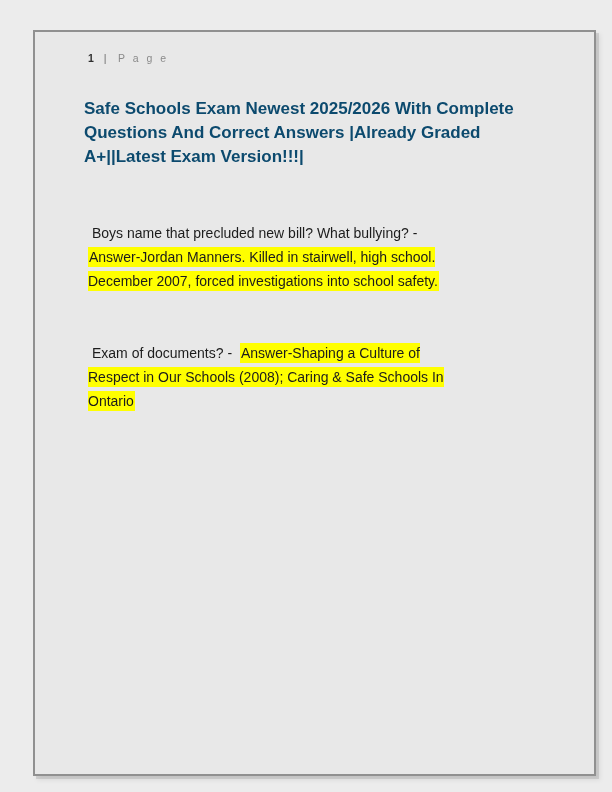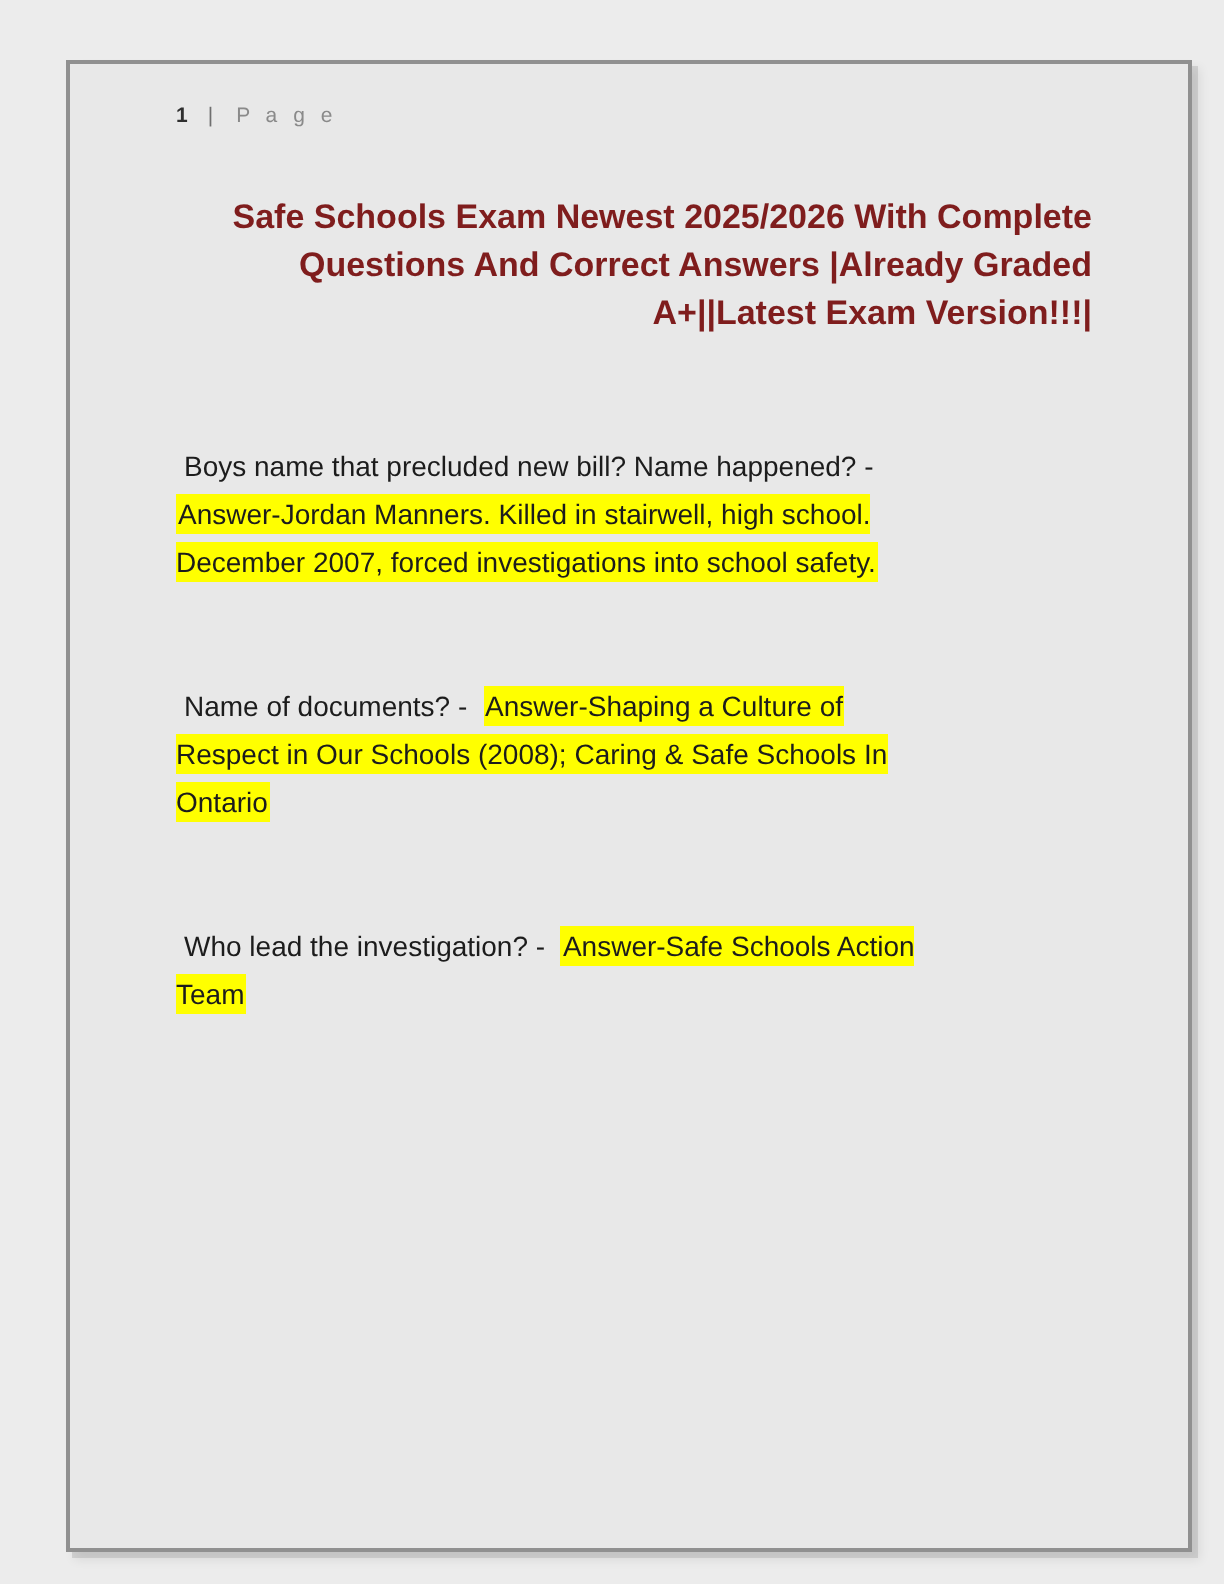--- a/index.html
+++ b/index.html
@@ -39,22 +39,22 @@
     margin: 0 3px 0 2px;
   }
   .page-header .plabel {
     color: #8a8a8a;
     letter-spacing: 2.5px;
   }
   .doc-title {
     margin-top: 24px;
     margin-bottom: 40px;
     width: 470px;
-    text-align: right;
-    color: #7f1d1d;
+    text-align: left;
+    color: #0c4a6e;
     font-weight: bold;
     font-size: 17px;
     line-height: 24px;
     white-space: pre-line;
   }
   .qa {
     width: 480px;
     font-size: 14px;
     line-height: 24px;
     color: #1c1c1c;
@@ -76,28 +76,26 @@
       <span class="pnum">1</span><span class="psep">|</span><span class="plabel">P a g e</span>
     </div>
 
     <div class="doc-title">Safe Schools Exam Newest 2025/2026 With Complete
 Questions And Correct Answers |Already Graded
 A+||Latest Exam Version!!!|</div>
 
     <div class="qa-list">
 
 
-      <p class="qa"><span>Boys name that precluded new bill? Name happened? -
+      <p class="qa"><span>Boys name that precluded new bill? What bullying? -
 </span><span class="hl">Answer-Jordan Manners. Killed in stairwell, high school.
 December 2007, forced investigations into school safety.</span></p>
 
 
-      <p class="qa"><span>Name of documents? - </span><span class="hl">Answer-Shaping a Culture of
+      <p class="qa"><span>Exam of documents? - </span><span class="hl">Answer-Shaping a Culture of
 Respect in Our Schools (2008); Caring &amp; Safe Schools In
 Ontario</span></p>
 
 
-      <p class="qa"><span>Who lead the investigation? - </span><span class="hl">Answer-Safe Schools Action
-Team</span></p>
 
     </div>
   </div>
 </div>
 
 </body></html>

